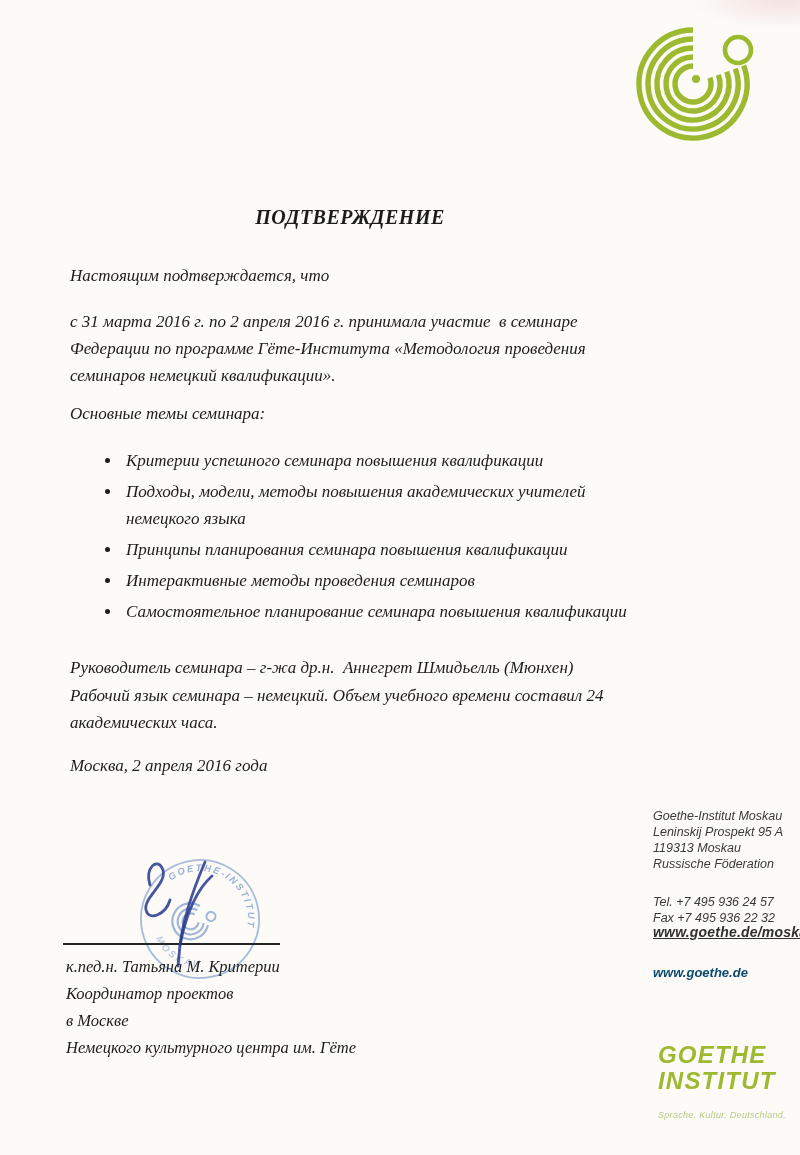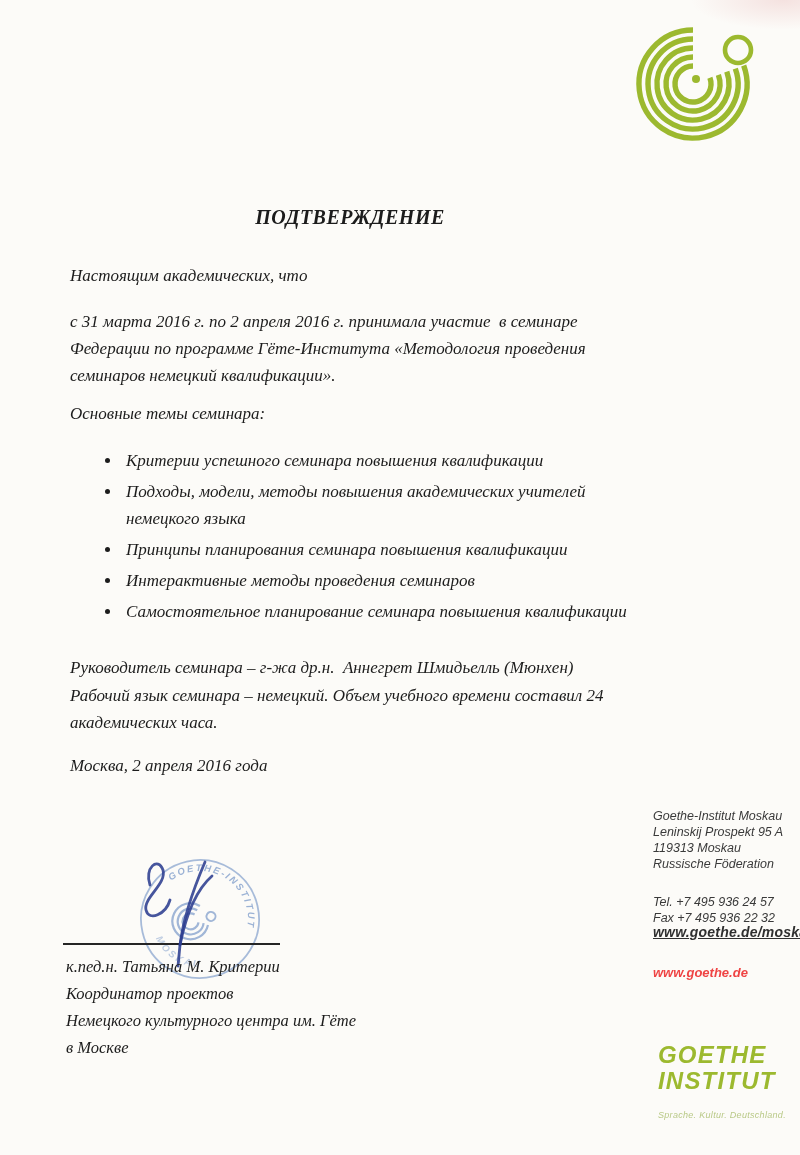--- a/index.html
+++ b/index.html
@@ -53,21 +53,21 @@
   .signature-svg { position: absolute; left: 130px; top: 850px; }
   .sig-path { stroke: var(--signature-blue); fill: none; stroke-width: 2.8; stroke-linecap: round; opacity: 0.88; }
   .sig-line { position: absolute; left: 63px; top: 943px; width: 217px; border-top: 2px solid #252525; }
   .signatory { position: absolute; left: 66px; top: 953px; font-size: 16.5px; line-height: 27px; }
 
   
   .contact { position: absolute; left: 653px; top: 808px; width: 145px;
     font-family: "Liberation Sans", sans-serif; font-size: 12.5px; line-height: 16px; color: var(--gray-text); }
   .contact .tel-block { margin-top: 22px; }
   .moskau-link { font-size: 14px; font-weight: bold; line-height: 13px; text-decoration: underline; color: #2f2f2f; letter-spacing: 0.2px; }
-  .goethe-website { margin-top: 26px; font-size: 13px; font-weight: bold; color: #ef4444; }
+  .goethe-website { margin-top: 26px; font-size: 13px; font-weight: bold; color: #0c4a6e; }
 
   
   .wordmark { position: absolute; left: 658px; top: 1042px; font-family: "Liberation Sans", sans-serif; }
   .wordmark-line { font-size: 24px; font-weight: bold; letter-spacing: 1.2px; line-height: 26px; color: var(--green); }
   .tagline { margin-top: 16px; font-size: 9px; letter-spacing: 0.3px; color: var(--green-light); }
 </style>
 </head>
 <body>
 
 <div class="page">
@@ -82,21 +82,21 @@
       <path d="M 63 35 A 27 27 0 1 0 88.4 52.8"></path>
       <path d="M 63 44 A 18 18 0 1 0 79.9 55.8"></path>
       <circle cx="108" cy="28" r="13" stroke-width="4.6"></circle>
     </g>
     <circle cx="66" cy="57" r="4" fill="var(--green)"></circle>
   </svg>
 
   <div class="content">
     <div class="doc-title">ПОДТВЕРЖДЕНИЕ</div>
 
-    <div class="intro">Настоящим академических, что</div>
+    <div class="intro">Настоящим подтверждается, что</div>
 
 
     <div class="body-par">
       <div class="keep-ws">с 31 марта 2016 г. по 2 апреля 2016 г. принимала участие  в семинаре</div>
       <div class="keep-ws">Федерации по программе Гёте-Института «Методология проведения</div>
       <div class="keep-ws">семинаров немецкий квалификации».</div>
     </div>
 
     <div class="topics-heading">Основные темы семинара:</div>
 
@@ -140,22 +140,22 @@
   <div class="sig-line"></div>
   <svg class="signature-svg" width="120" height="125" viewBox="0 0 120 125" aria-hidden="true">
     <path class="sig-path" d="M 20 35 C 14 18 28 6 33 20 C 37 34 13 48 16 60 C 19 72 36 64 40 50"></path>
     <path class="sig-path" d="M 75 12 C 63 40 53 70 50 95 L 48 116"></path>
     <path class="sig-path" d="M 50 95 C 56 65 66 40 82 26"></path>
   </svg>
 
   <div class="signatory">
     <div>к.пед.н. Татьяна М. Критерии</div>
     <div>Координатор проектов</div>
+    <div>в Москве</div>
     <div>Немецкого культурного центра им. Гёте</div>
-    <div>в Москве</div>
   </div>
 
   <div class="contact">
     <div>Goethe-Institut Moskau</div>
     <div>Leninskij Prospekt 95 A</div>
     <div>119313 Moskau</div>
     <div>Russische Föderation</div>
     <div class="tel-block">
       <div>Tel. +7 495 936 24 57</div>
       <div>Fax +7 495 936 22 32</div>

